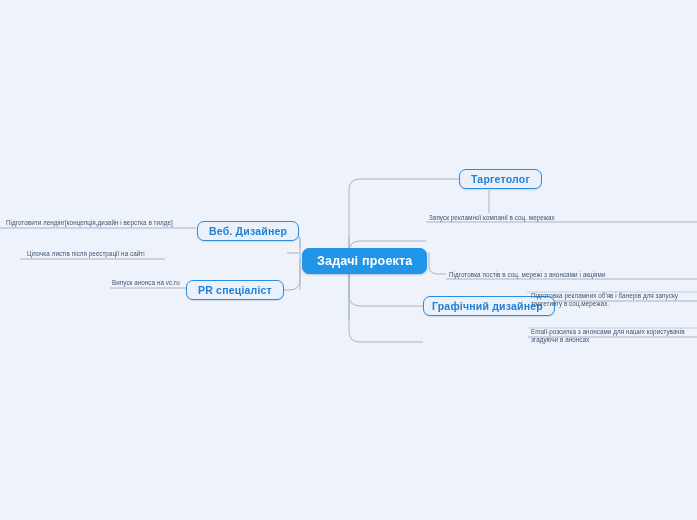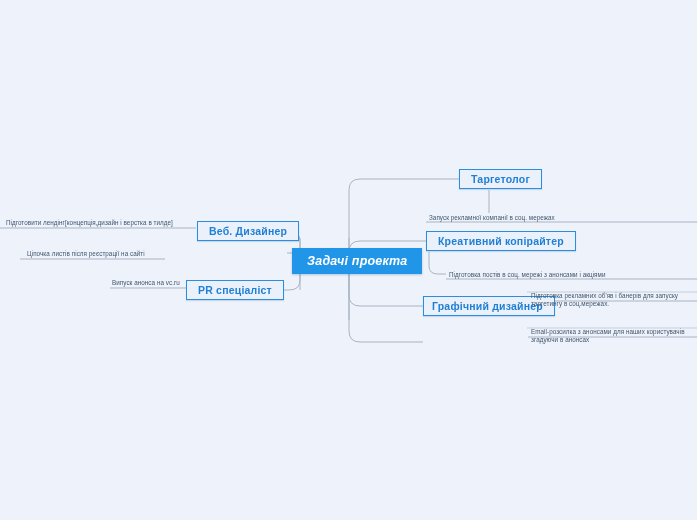--- a/index.html
+++ b/index.html
@@ -23,21 +23,21 @@
     left: 0;
     top: 0;
     width: 697px;
     height: 520px;
   }
 
   
   .node {
     position: absolute;
     box-sizing: border-box;
-    border-radius: 0;
+    border-radius: 7px;
     white-space: nowrap;
     display: flex;
     align-items: center;
     justify-content: center;
     letter-spacing: 0.2px;
   }
   .node-root {
     background: #2196e8;
     color: #ffffff;
     font-size: 12.5px;
@@ -99,41 +99,38 @@
       <path d="M528 337 L697 337"></path>
       <path d="M527 292 L697 292" stroke="#c6cfdc"></path>
       <path d="M527 328 L697 328" stroke="#c6cfdc"></path>
 
       <path d="M0 228 L196 228"></path>
       <path d="M20 259 L165 259"></path>
       <path d="M110 288 L196 288"></path>
     </g>
   </svg>
 
-  <div class="node node-root" style="left:292px; top:248px;font-style:italic;">
+  <div class="node node-root" style="left:302px; top:248px;">
     <span>Задачі проекта</span>
   </div>
 
   <div class="node node-branch" style="left:197px; top:221px;">
     <span>Веб. Дизайнер</span>
   </div>
   <div class="node node-branch" style="left:186px; top:280px;">
     <span>PR спеціаліст</span>
   </div>
 
   <div class="note note-left" style="left:6px; top:219px;">Підготовити лендінг[концепція,дизайн і верстка в тилде]</div>
   <div class="note note-left" style="left:27px; top:250px;">Ціпочка листів після реєстрації на сайті</div>
   <div class="note note-left" style="left:112px; top:279px;">Випуск анонса на vc.ru</div>
 
   <div class="node node-branch" style="left:459px; top:169px;">
     <span>Таргетолог</span>
   </div>
-  <div class="node node-branch" style="left:426px; top:231px;">
-    <span>Креативний копірайтер</span>
-  </div>
   <div class="node node-branch" style="left:423px; top:296px;padding-left:8px;">
     <span>Графічний дизайнер</span>
   </div>
 
   <div class="note" style="left:429px; top:214px;">Запуск рекламної компанії в соц. мережах</div>
   <div class="note" style="left:449px; top:271px;">Підготовка постів в соц. мережі з анонсами і акціями</div>
   <div class="note" style="left:531px; top:292px;">Підготовка рекламних об'яв і банерів для запуску
 таргетингу в соц.мережах.</div>
   <div class="note" style="left:531px; top:328px;">Email-розсилка з анонсами для наших користувачів
 згадуючи в анонсах</div>

